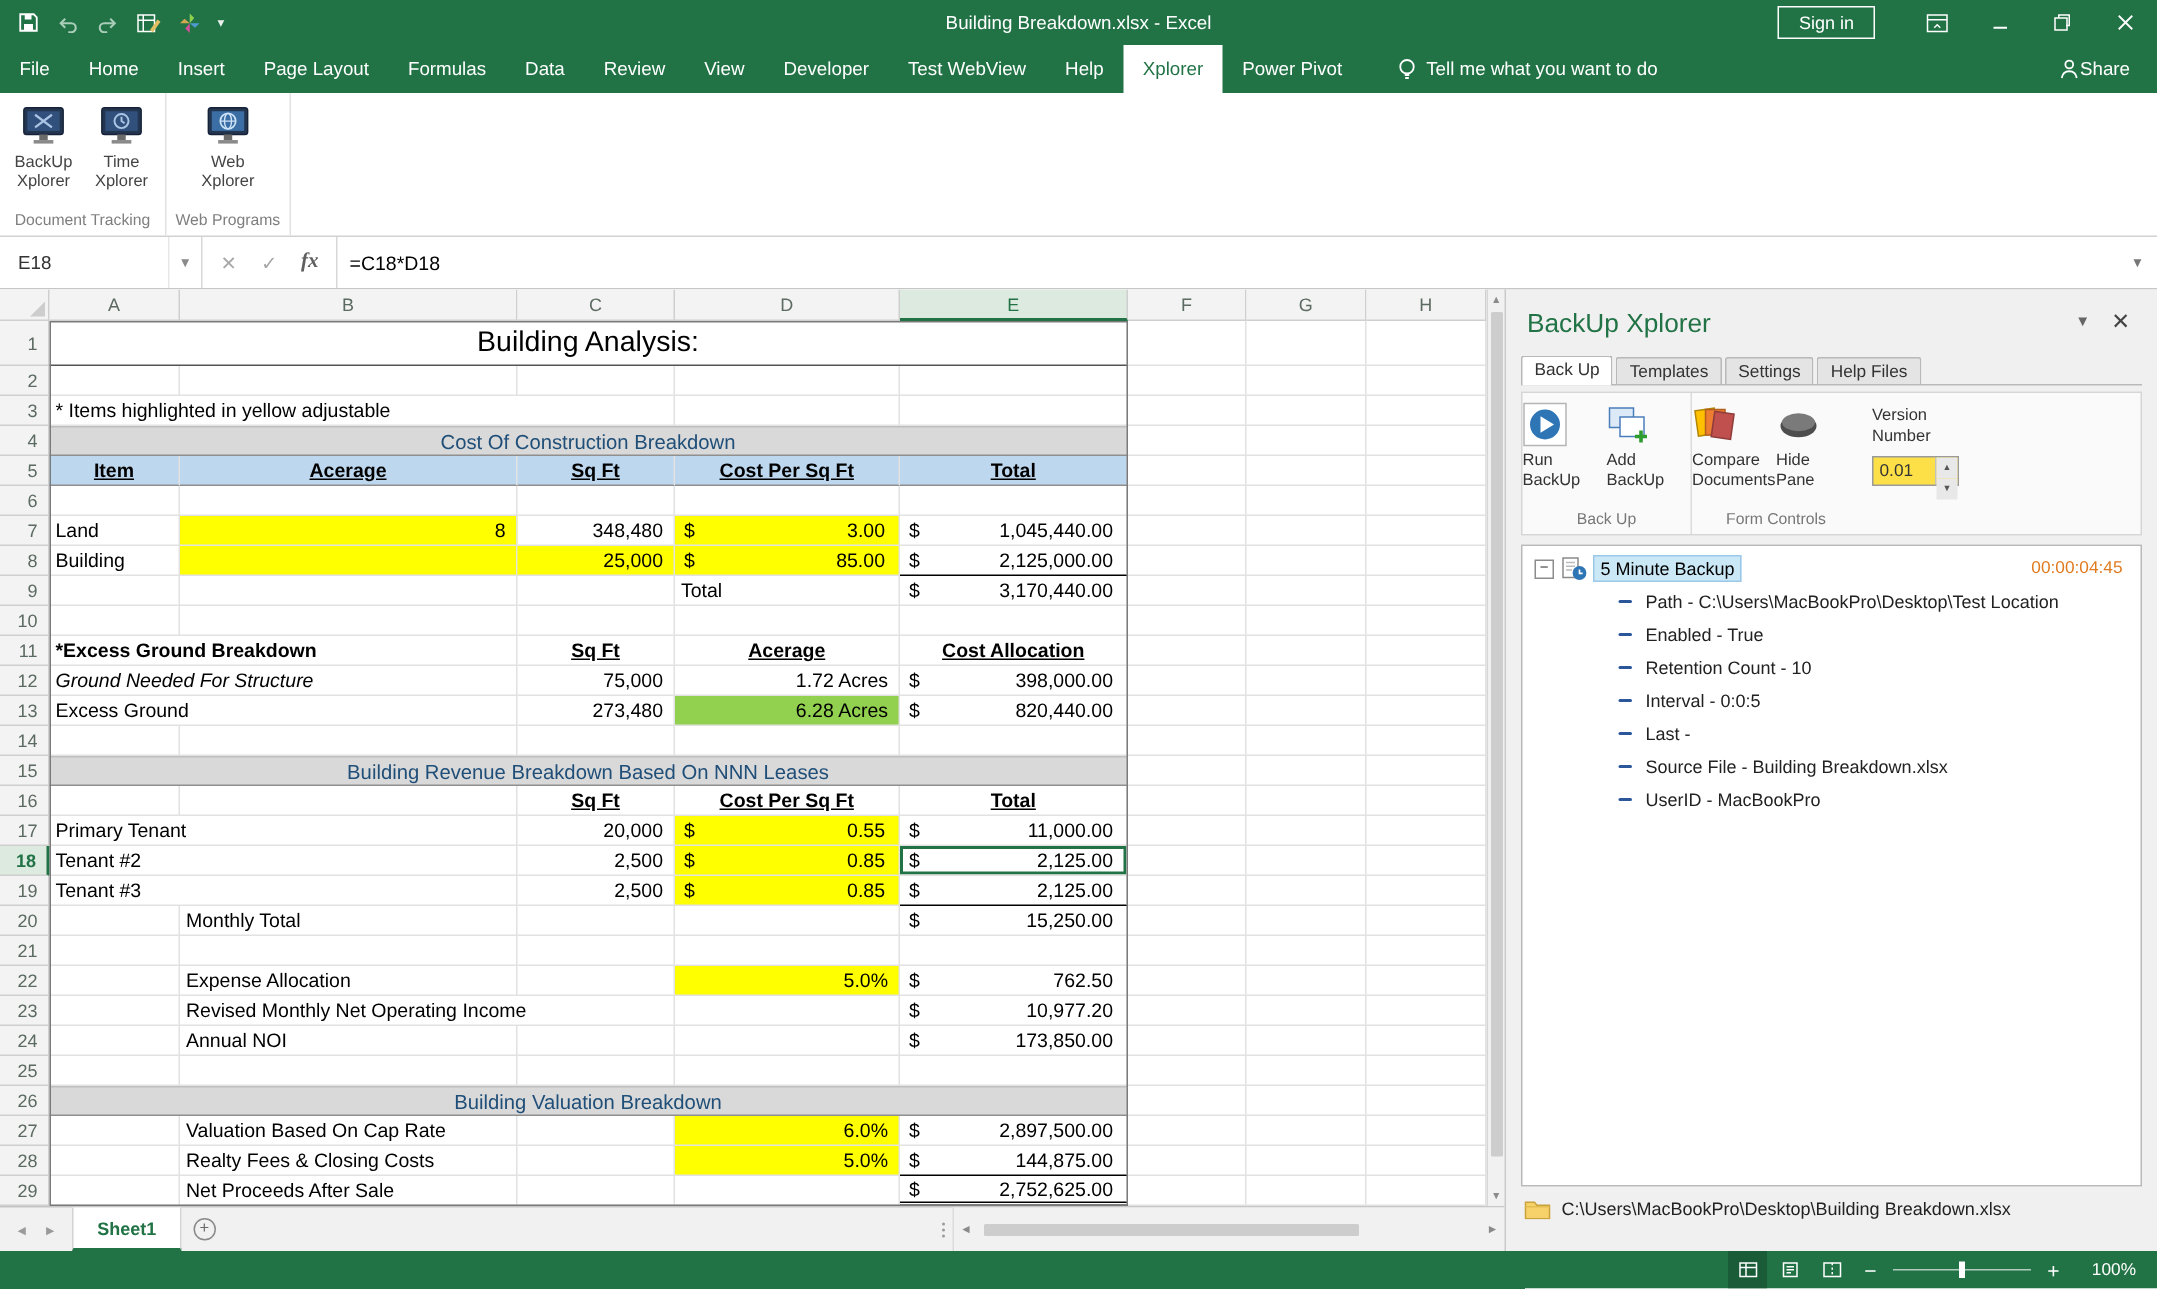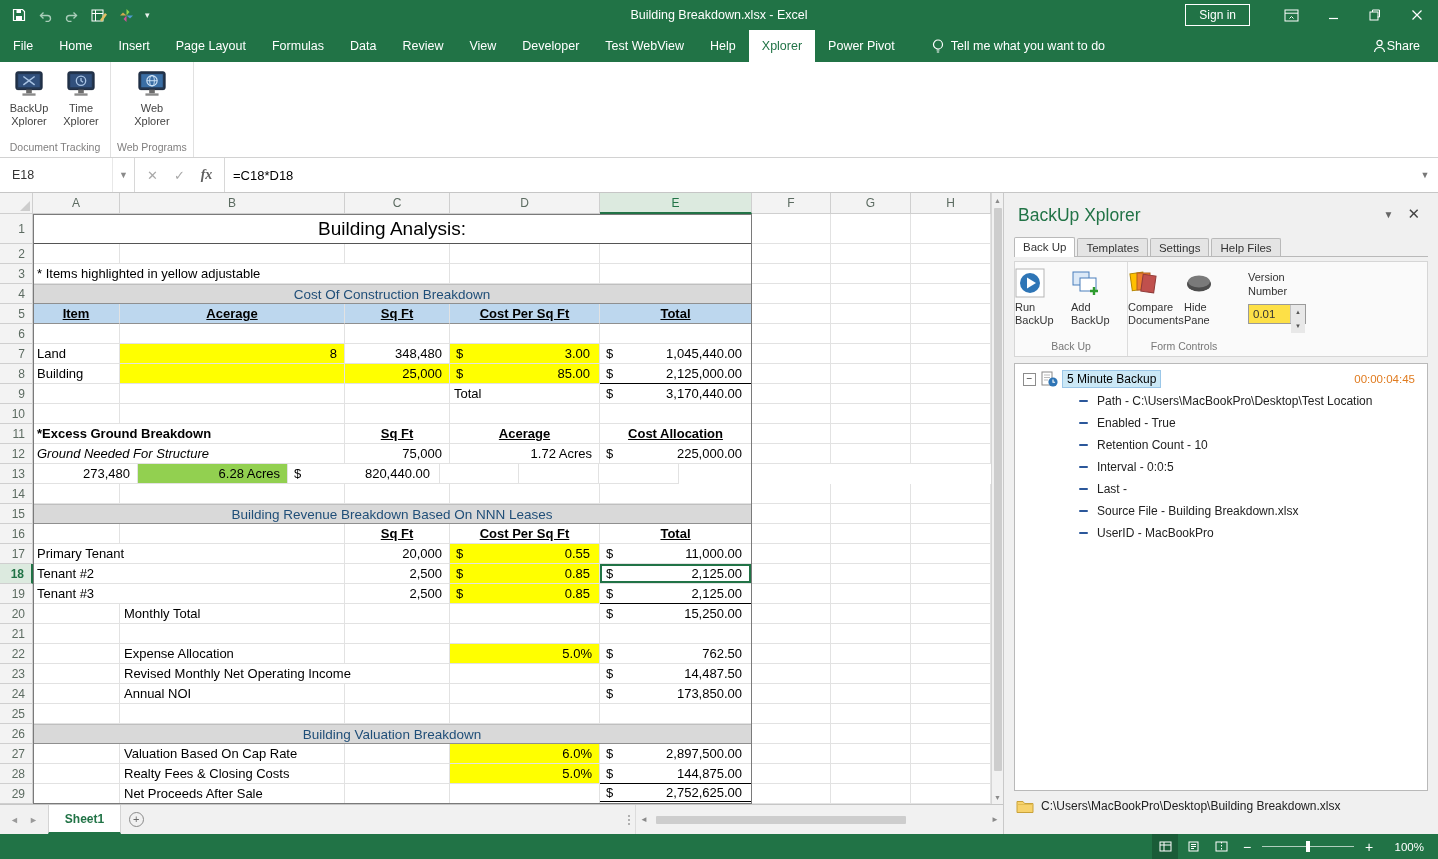--- a/index.html
+++ b/index.html
@@ -430,28 +430,29 @@
       <div class="cell" style="width: 80px;"></div>
       <div class="cell" style="width: 80px;"></div>
     </div>
     <div class="grow" style="height: 20px;">
       <div class="rh">12</div>
       <div class="cell" style="width: 312px; font-style: italic;">Ground Needed For Structure</div>
       <div class="cell num" style="width: 105px;">75,000</div>
       <div class="cell num" style="width: 150px;">1.72 Acres</div>
       <div class="cell money" style="width: 152px;">
         <span>$</span>
-        <span>225,000.00</span>
+        <span>398,000.00</span>
       </div>
       <div class="cell" style="width: 79px;"></div>
       <div class="cell" style="width: 80px;"></div>
       <div class="cell" style="width: 80px;"></div>
     </div>
     <div class="grow" style="height: 20px;">
       <div class="rh">13</div>
+      <div class="cell" style="width: 312px;">Excess Ground</div>
       <div class="cell num" style="width: 105px;">273,480</div>
       <div class="cell num green" style="width: 150px;">6.28 Acres</div>
       <div class="cell money" style="width: 152px;">
         <span>$</span>
         <span>820,440.00</span>
       </div>
       <div class="cell" style="width: 79px;"></div>
       <div class="cell" style="width: 80px;"></div>
       <div class="cell" style="width: 80px;"></div>
     </div>
@@ -571,21 +572,21 @@
       <div class="cell" style="width: 80px;"></div>
       <div class="cell" style="width: 80px;"></div>
     </div>
     <div class="grow" style="height: 20px;">
       <div class="rh">23</div>
       <div class="cell" style="width: 87px;"></div>
       <div class="cell" style="width: 330px;">Revised Monthly Net Operating Income</div>
       <div class="cell" style="width: 150px;"></div>
       <div class="cell money" style="width: 152px;">
         <span>$</span>
-        <span>14,487.50</span>
+        <span>10,977.20</span>
       </div>
       <div class="cell" style="width: 79px;"></div>
       <div class="cell" style="width: 80px;"></div>
       <div class="cell" style="width: 80px;"></div>
     </div>
     <div class="grow" style="height: 20px;">
       <div class="rh">24</div>
       <div class="cell" style="width: 87px;"></div>
       <div class="cell" style="width: 225px;">Annual NOI</div>
       <div class="cell" style="width: 105px;"></div>

